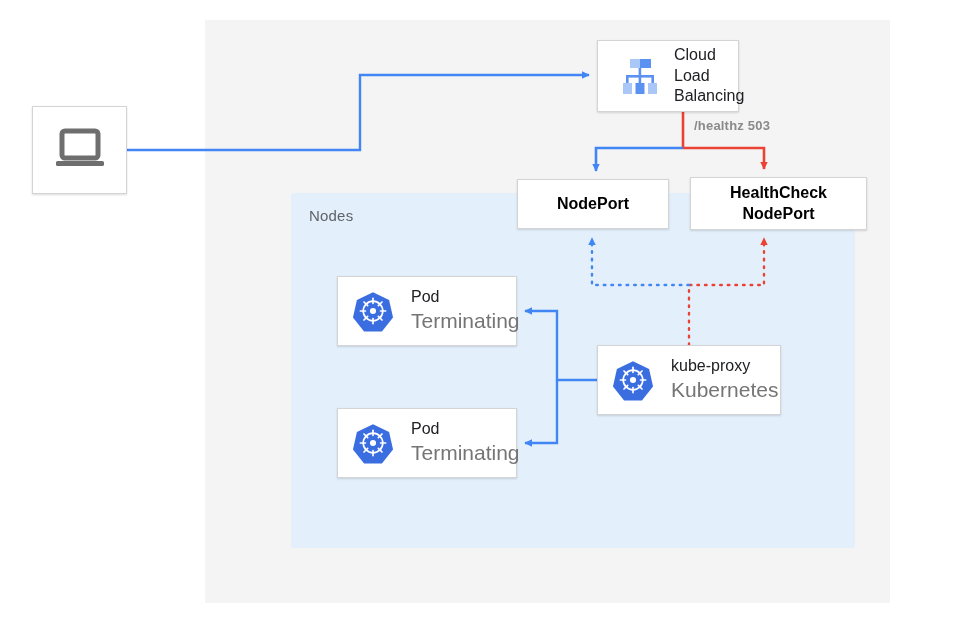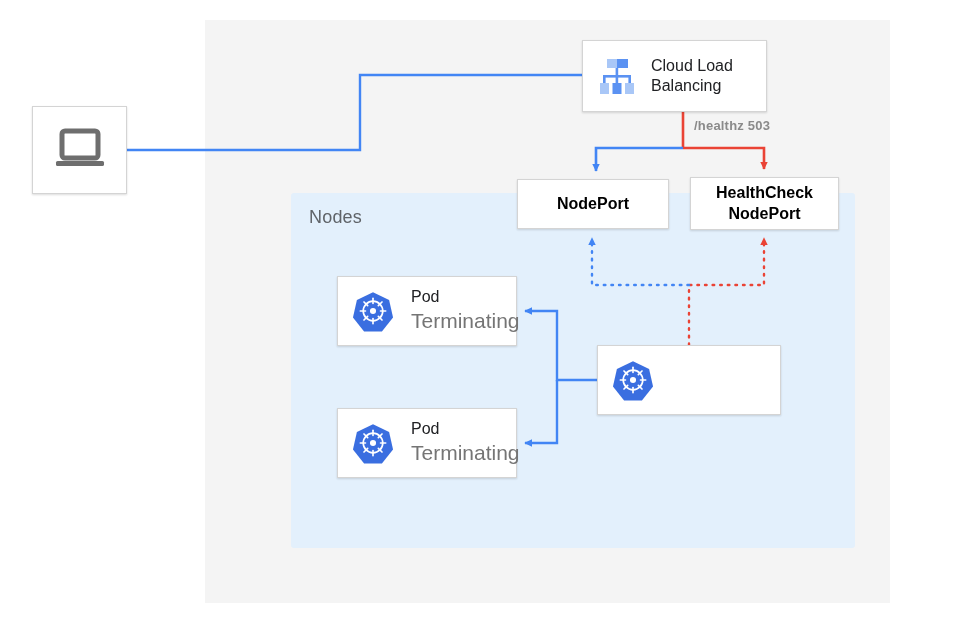--- a/index.html
+++ b/index.html
@@ -33,21 +33,21 @@
     top: 193px;
     width: 564px;
     height: 355px;
     background: #E3F0FC;
     border-radius: 3px;
   }
   .panel-nodes-label {
     position: absolute;
     left: 309px;
     top: 207px;
-    font-size: 18px;
+    font-size: 15px;
     color: #5F6368;
     letter-spacing: .2px;
   }
 
   
   .card {
     position: absolute;
     background: #FFFFFF;
     border: 1px solid #D4D4D4;
     box-shadow: 0 1px 2px rgba(0,0,0,.14);
@@ -77,29 +77,29 @@
     width: 100%;
     line-height: 1.3;
   }
 
   
   #client-card {
     left: 32px; top: 106px; width: 95px; height: 88px;
     justify-content: center;
   }
   #lb-card {
-    left: 582px; top: 40px; width: 185px; height: 72px;
-    padding-left: 11px; gap: 11px;
+    left: 597px; top: 40px; width: 142px; height: 72px;
+    padding-left: 19px; gap: 11px;
   }
   #nodeport-card {
     left: 517px; top: 179px; width: 152px; height: 50px;
     justify-content: center;
   }
   #healthcheck-card {
-    left: 690px; top: 177px; width: 149px; height: 53px;
+    left: 690px; top: 177px; width: 177px; height: 53px;
     justify-content: center;
   }
   #pod1-card {
     left: 337px; top: 276px; width: 180px; height: 70px;
     padding-left: 14px; gap: 17px;
   }
   #pod2-card {
     left: 337px; top: 408px; width: 180px; height: 70px;
     padding-left: 14px; gap: 17px;
   }
@@ -249,15 +249,19 @@
         <line x1="24" y1="9.5" x2="24" y2="15.4"></line>
         <line x1="24" y1="32.6" x2="24" y2="38.5"></line>
         <line x1="9.5" y1="24" x2="15.4" y2="24"></line>
         <line x1="32.6" y1="24" x2="38.5" y2="24"></line>
         <line x1="13.7" y1="13.7" x2="17.9" y2="17.9"></line>
         <line x1="30.1" y1="30.1" x2="34.3" y2="34.3"></line>
         <line x1="34.3" y1="13.7" x2="30.1" y2="17.9"></line>
         <line x1="17.9" y1="30.1" x2="13.7" y2="34.3"></line>
       </g>
     </svg>
+    <div class="card-texts">
+      <span class="t-primary">kube-proxy</span>
+      <span class="t-secondary">Kubernetes</span>
+    </div>
   </div>
 
 </div>
 
 </body></html>

